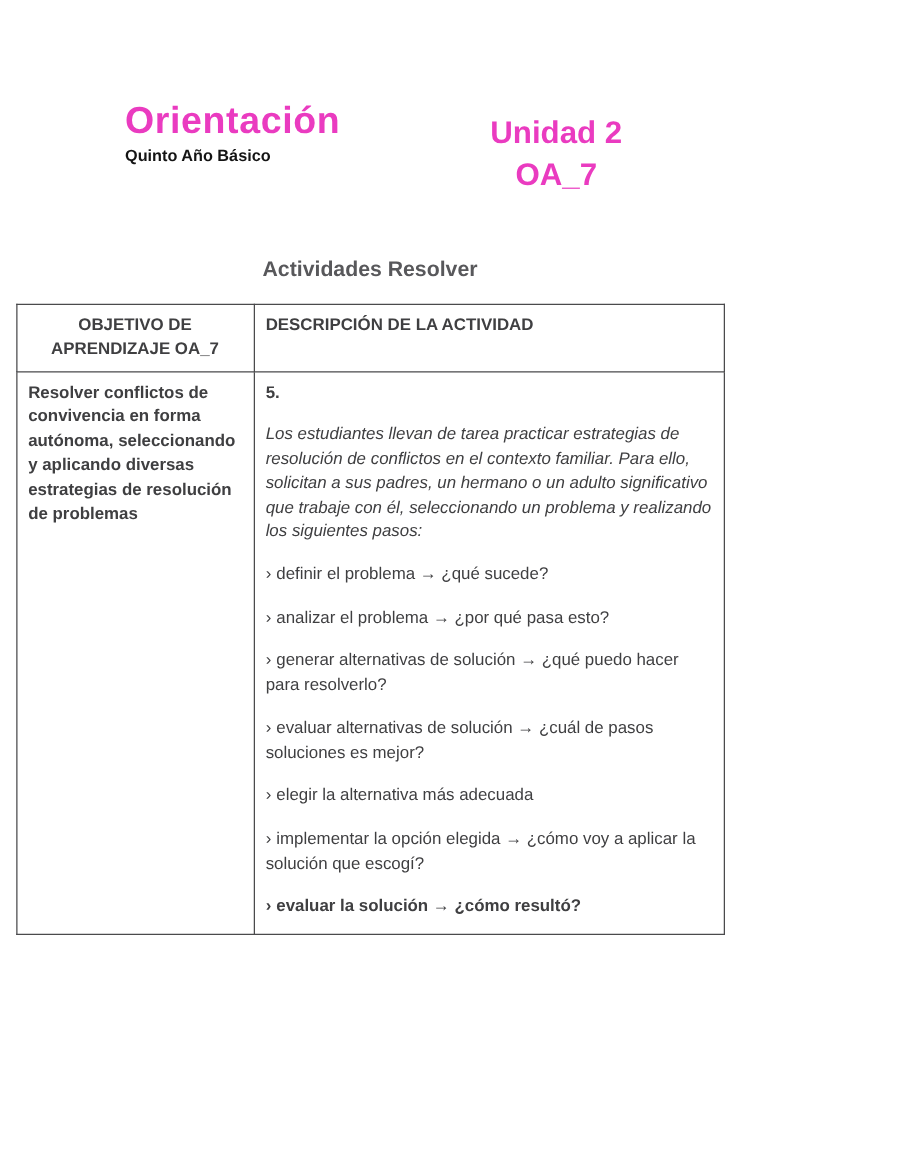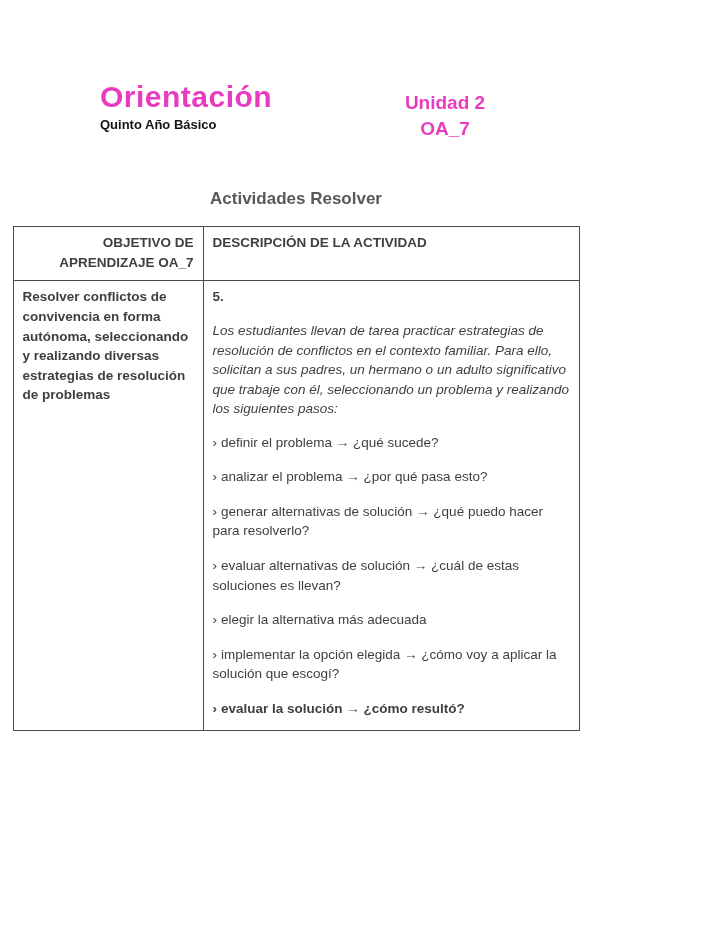--- a/index.html
+++ b/index.html
@@ -38,21 +38,21 @@
     font-weight: bold;
     margin-top: 3px;
   }
   .unit-block {
     text-align: center;
     padding-top: 10px;
     min-width: 110px;
   }
   .unit-label, .oa-label {
     color: #ea3bc0;
-    font-size: 19px;
+    font-size: 25px;
     font-weight: bold;
     line-height: 1.35;
   }
   .section-title {
     text-align: center;
     color: #58585b;
     font-size: 17px;
     font-weight: bold;
     margin-top: 48px;
   }
@@ -67,21 +67,21 @@
     vertical-align: top;
     font-size: 13.5px;
     color: #3f3f41;
     padding: 6px 9px 8px 9px;
     line-height: 1.45;
   }
   .col-objective { width: 190px; }
   .col-description { width: 376px; }
   .activity-table th {
     font-weight: bold;
-    text-align: right;
+    text-align: center;
   }
   .activity-table th.col-description { text-align: left; }
   .objective-cell { font-weight: bold; }
   .activity-number { font-weight: bold; margin-bottom: 14px; }
   .activity-intro { margin-bottom: 14px; font-style: italic; }
   .step { margin-bottom: 15px; }
   .step:last-child { margin-bottom: 4px; font-weight: bold; }
   .step .bullet { margin-right: 4px; }
 </style>
 </head>
@@ -104,33 +104,33 @@
 
   <table class="activity-table">
     <thead>
       <tr>
         <th class="col-objective">OBJETIVO DE APRENDIZAJE OA_7</th>
         <th class="col-description">DESCRIPCIÓN DE LA ACTIVIDAD</th>
       </tr>
     </thead>
     <tbody>
       <tr>
-        <td class="objective-cell">Resolver conflictos de convivencia en forma autónoma, seleccionando y realizando diversas estrategias de resolución de problemas</td>
+        <td class="objective-cell">Resolver conflictos de convivencia en forma autónoma, seleccionando y aplicando diversas estrategias de resolución de problemas</td>
         <td>
           <div class="activity-number">5.</div>
           <div class="activity-intro">Los estudiantes llevan de tarea practicar estrategias de resolución de conflictos en el contexto familiar. Para ello, solicitan a sus padres, un hermano o un adulto significativo que trabaje con él, seleccionando un problema y realizando los siguientes pasos:</div>
           <div class="steps-list">
 
               <div class="step"><span class="bullet">›</span><span>definir el problema → ¿qué sucede?</span></div>
 
               <div class="step"><span class="bullet">›</span><span>analizar el problema → ¿por qué pasa esto?</span></div>
 
               <div class="step"><span class="bullet">›</span><span>generar alternativas de solución → ¿qué puedo hacer para resolverlo?</span></div>
 
-              <div class="step"><span class="bullet">›</span><span>evaluar alternativas de solución → ¿cuál de estas soluciones es llevan?</span></div>
+              <div class="step"><span class="bullet">›</span><span>evaluar alternativas de solución → ¿cuál de pasos soluciones es mejor?</span></div>
 
               <div class="step"><span class="bullet">›</span><span>elegir la alternativa más adecuada</span></div>
 
               <div class="step"><span class="bullet">›</span><span>implementar la opción elegida → ¿cómo voy a aplicar la solución que escogí?</span></div>
 
               <div class="step"><span class="bullet">›</span><span>evaluar la solución → ¿cómo resultó?</span></div>
             </div>
         </td>
       </tr>
     </tbody>

